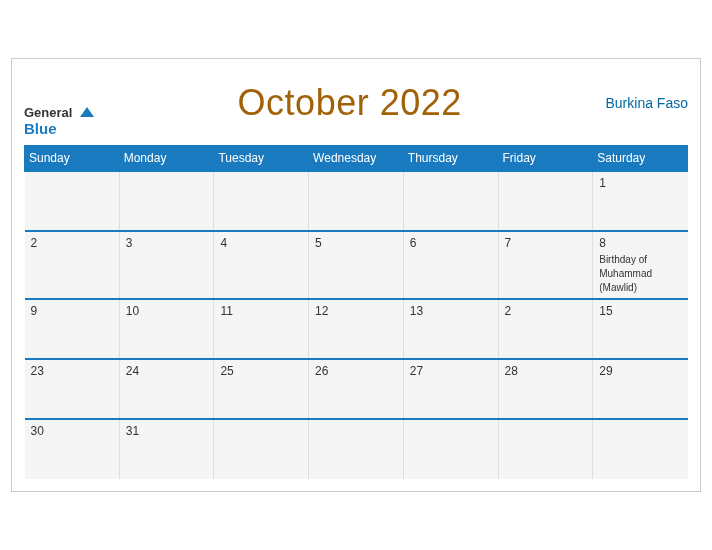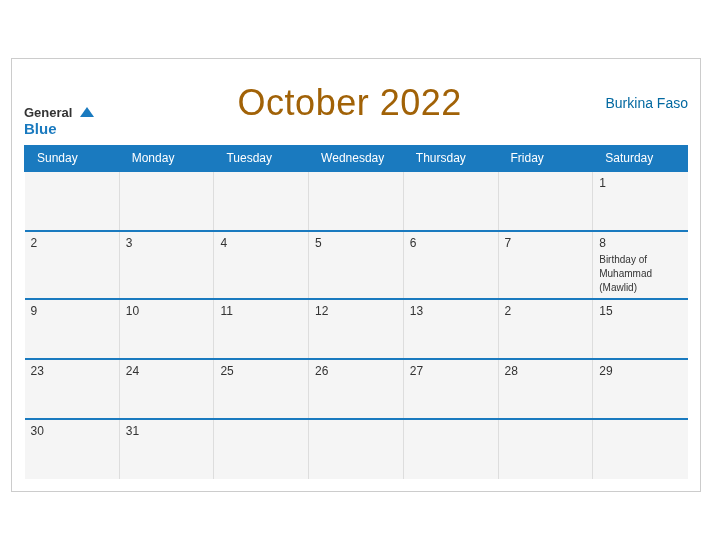--- a/index.html
+++ b/index.html
@@ -55,21 +55,21 @@
     }
     .calendar-table {
       width: 100%;
       border-collapse: collapse;
     }
     .calendar-table thead tr th {
       background: #1a7abf;
       color: #fff;
       font-size: 12px;
       font-weight: normal;
-      padding: 5px 12px;
+      padding: 5px 4px;
       text-align: left;
       border: 1px solid #1a7abf;
     }
     .calendar-table tbody tr {
       border-top: 2px solid #1a7abf;
     }
     .calendar-table tbody tr td {
       background: #f5f5f5;
       vertical-align: top;
       padding: 4px 6px;

